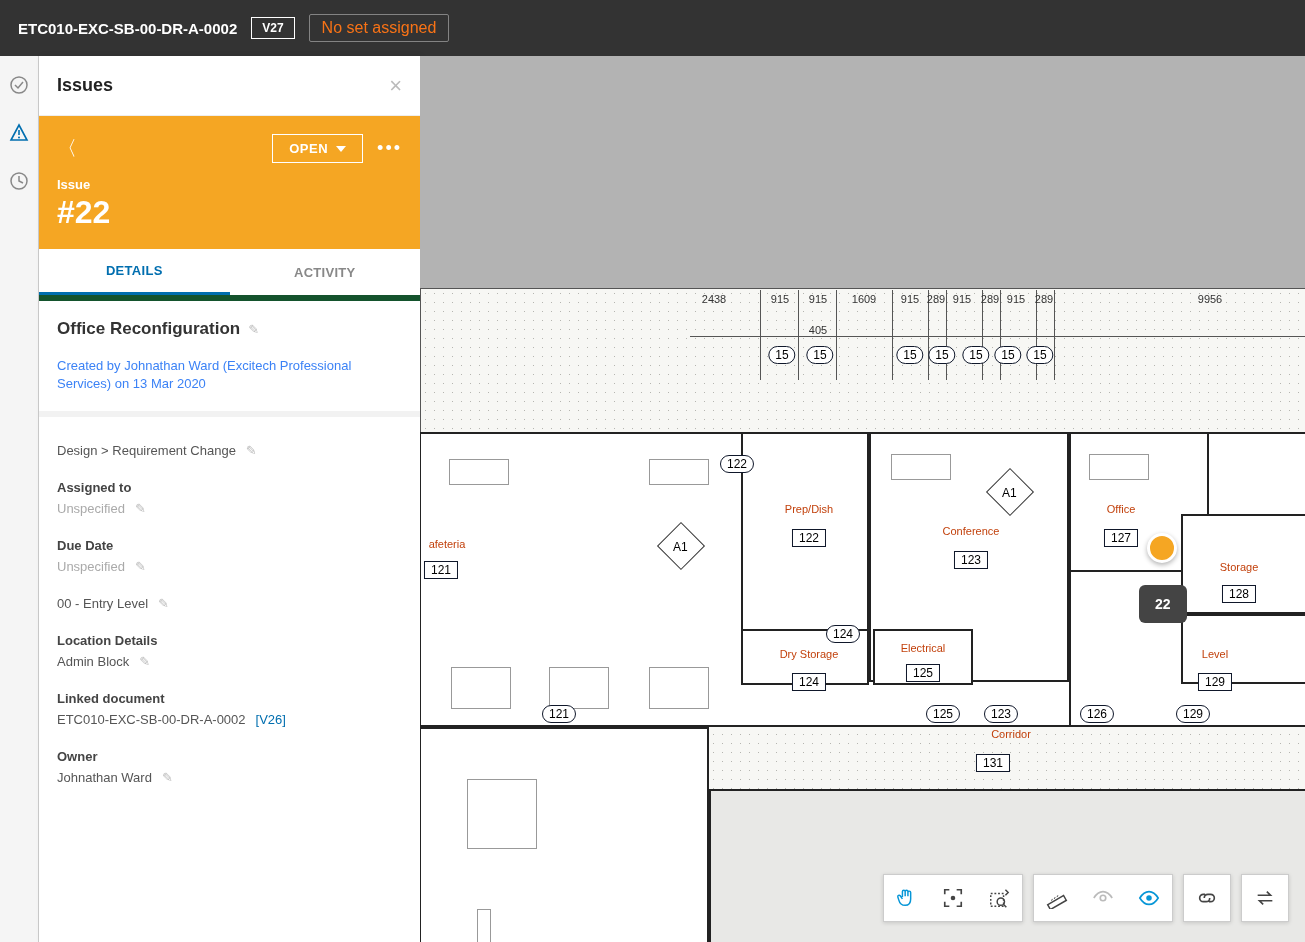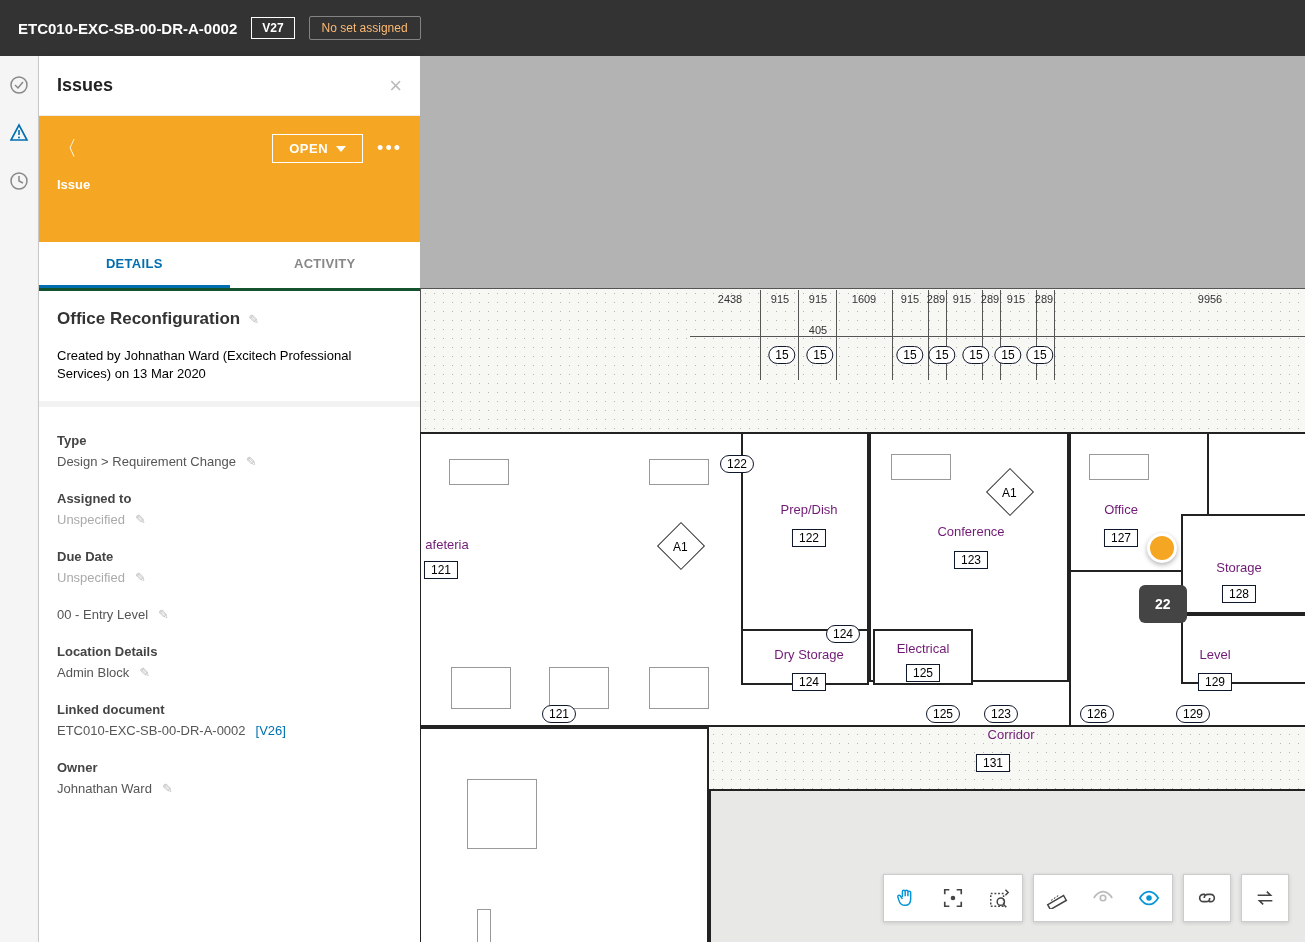--- a/index.html
+++ b/index.html
@@ -2,21 +2,21 @@
 <html><head>
 <meta charset="utf-8">
 <style>
 * { margin:0; padding:0; box-sizing:border-box; }
 body { font-family:Arial,sans-serif; width:1305px; height:942px; overflow:hidden; position:relative; background:#b3b3b3; }
 
 
 .topbar { height:56px; background:#333; display:flex; align-items:center; padding:0 18px; gap:14px; }
 .doc-title { color:#fff; font-weight:bold; font-size:15px; }
 .version-badge { border:1px solid #fff; color:#fff; padding:3px 10px; font-size:12px; font-weight:bold; cursor:pointer; }
-.set-badge { border:1px solid #838383; color:#fdba74; padding:4px 12px; font-size:12px; cursor:pointer; border-radius:2px; }
+.set-badge { border:1px solid #838383; color:#f97316; padding:4px 12px; font-size:16px; cursor:pointer; border-radius:2px; }
 
 
 .leftnav { position:absolute; top:56px; left:0; width:39px; height:calc(100% - 56px); background:#f5f5f5; border-right:1px solid #ccc; display:flex; flex-direction:column; align-items:center; padding-top:14px; gap:18px; }
 .leftnav svg { cursor:pointer; }
 
 
 .panel { position:absolute; top:56px; left:39px; width:381px; height:calc(100% - 56px); background:#fff; display:flex; flex-direction:column; box-shadow:2px 0 6px rgba(0,0,0,0.08); }
 .panel-head { height:60px; display:flex; align-items:center; justify-content:space-between; padding:0 18px; border-bottom:1px solid #eee; }
 .panel-head-title { font-size:18px; font-weight:bold; color:#222; }
 .close-x { color:#bbb; font-size:22px; cursor:pointer; }
@@ -25,46 +25,46 @@
 .orange-row1 { display:flex; align-items:center; justify-content:space-between; }
 .back-arrow { font-size:20px; color:#fff; cursor:pointer; }
 .right-ctrls { display:flex; align-items:center; gap:14px; }
 .open-btn { border:1px solid #fff; padding:6px 16px; font-size:13px; font-weight:bold; letter-spacing:0.5px; display:flex; align-items:center; gap:8px; cursor:pointer; }
 .caret { width:0; height:0; border-left:5px solid transparent; border-right:5px solid transparent; border-top:6px solid #fff; }
 .more-dots { font-size:18px; letter-spacing:2px; cursor:pointer; }
 .issue-label { font-size:13px; font-weight:bold; margin-top:14px; display:block; }
 .issue-num { font-size:32px; font-weight:bold; margin-top:2px; display:block; }
 
 
-.tabs { display:flex; border-bottom:3px solid #14532d; }
+.tabs { display:flex; border-bottom:6px solid #14532d;align-items:center; }
 .tab { flex:1; text-align:center; padding:14px 0; font-size:13px; font-weight:bold; color:#888; cursor:pointer; letter-spacing:0.3px;}
 .tab.active { color:#006eaf; border-bottom:3px solid #006eaf; }
 
 
 .panel-body { flex:1; overflow:auto; position:relative; }
 .panel-body::-webkit-scrollbar{width:14px;}
 .panel-body::-webkit-scrollbar-thumb{background:#bbb;}
 .section-top { padding:18px; border-bottom:6px solid #f2f2f2; }
 .issue-title-row { display:flex; align-items:center; gap:8px; }
 .issue-title { font-size:17px; font-weight:600; color:#333; }
 .pencil { color:#bbb; font-size:13px; cursor:pointer; }
-.created-by { color:#000000; font-size:13px; margin-top:18px; line-height:1.4;}
+.created-by { color:#3b82f6; font-size:13px; margin-top:18px; line-height:1.4;}
 .fields { padding:4px 18px 60px 18px; }
 .field { margin-top:22px; }
 .field-label { font-size:13px; font-weight:600; color:#444; }
 .field-value { font-size:13px; color:#555; margin-top:6px; display:flex; align-items:center; gap:10px;}
 .unspec { color:#aaa; }
 .link-v { color:#006eaf; }
 
 
 .viewer { position:absolute; top:56px; left:420px; right:0; bottom:0; background:#b3b3b3; overflow:hidden; }
 .floor-plan { position:absolute; top:232px; left:0; right:-10px; bottom:-10px; background:#f7f7f4; border:1px solid #555; }
 .dotted { position:absolute; inset:0; background-image:radial-gradient(#b5b5b0 0.7px, transparent 0.7px); background-size:9px 9px; }
 .wall { position:absolute; background:#fff; border:2px solid #222; }
-.room-text { position:absolute; font-size:13px; color:#701a75; text-align:right; transform:translate(-50%,-50%); }
+.room-text { position:absolute; font-size:11px; color:#c2410c; text-align:right; transform:translate(-50%,-50%); }
 .num-box { position:absolute; border:1px solid #0f172a; background:#fff; font-size:12px; padding:1px 6px; transform:translateX(-50%);}
 .diamond { position:absolute; width:34px; height:34px; border:1px solid #333; background:#fff; transform:rotate(45deg); }
 .diamond span { display:block; transform:rotate(-45deg); font-size:12px; text-align:center; line-height:34px; }
 .issue-pin { position:absolute; width:30px; height:30px; border-radius:50%; background:#f5a623; border:3px solid #fff; box-shadow:0 2px 5px rgba(0,0,0,0.3); }
 .issue-tag { position:absolute; background:#444; color:#fff; padding:11px 16px; border-radius:6px; font-size:14px; font-weight:bold; }
 .dim-text { position:absolute; font-size:11px; color:#333; transform:translateX(-50%);}
 .tick-line { position:absolute; width:1px; height:90px; background:#555; }
 
 
 .view-toolbar { position:absolute; right:16px; bottom:20px; display:flex; gap:10px; align-items:center;}
@@ -114,39 +114,39 @@
       <span class="back-arrow">〈</span>
       <div class="right-ctrls">
         <div class="open-btn">
           <span>OPEN</span>
           <span class="caret"></span>
         </div>
         <span class="more-dots">•••</span>
       </div>
     </div>
     <span class="issue-label">Issue</span>
+    <span class="issue-num">#22</span>
   </div>
 
   <div class="tabs">
     <div class="tab active">DETAILS</div>
     <div class="tab">ACTIVITY</div>
   </div>
 
   <div class="panel-body">
     <div class="section-top">
       <div class="issue-title-row">
         <span class="issue-title">Office Reconfiguration</span>
         <span class="pencil">✎</span>
       </div>
       <div class="created-by">Created by Johnathan Ward (Excitech Professional Services) on 13 Mar 2020</div>
     </div>
 
     <div class="fields">
       <div class="field">
-          <div class="field-label">Type</div>
         <div class="field-value">
             <span>Design &gt; Requirement Change</span>
             <span class="pencil">✎</span>
           </div>
         </div>
       <div class="field">
           <div class="field-label">Assigned to</div>
         <div class="field-value">
             <span class="unspec">Unspecified</span>
             <span class="pencil">✎</span>
@@ -263,21 +263,21 @@
   <div class="tick-line" style="top:234px; left:378px;"></div>
   <div class="tick-line" style="top:234px; left:416px;"></div>
   <div class="tick-line" style="top:234px; left:472px;"></div>
   <div class="tick-line" style="top:234px; left:508px;"></div>
   <div class="tick-line" style="top:234px; left:526px;"></div>
   <div class="tick-line" style="top:234px; left:562px;"></div>
   <div class="tick-line" style="top:234px; left:580px;"></div>
   <div class="tick-line" style="top:234px; left:616px;"></div>
   <div class="tick-line" style="top:234px; left:634px;"></div>
 
-  <div class="dim-text" style="top:237px; left:310px;">2438</div>
+  <div class="dim-text" style="top:237px; left:294px;">2438</div>
   <div class="dim-text" style="top:237px; left:360px;">915</div>
   <div class="dim-text" style="top:237px; left:398px;">915</div>
   <div class="dim-text" style="top:237px; left:444px;">1609</div>
   <div class="dim-text" style="top:237px; left:490px;">915</div>
   <div class="dim-text" style="top:237px; left:516px;">289</div>
   <div class="dim-text" style="top:237px; left:542px;">915</div>
   <div class="dim-text" style="top:237px; left:570px;">289</div>
   <div class="dim-text" style="top:237px; left:596px;">915</div>
   <div class="dim-text" style="top:237px; left:624px;">289</div>
   <div class="dim-text" style="top:237px; left:790px;">9956</div>

